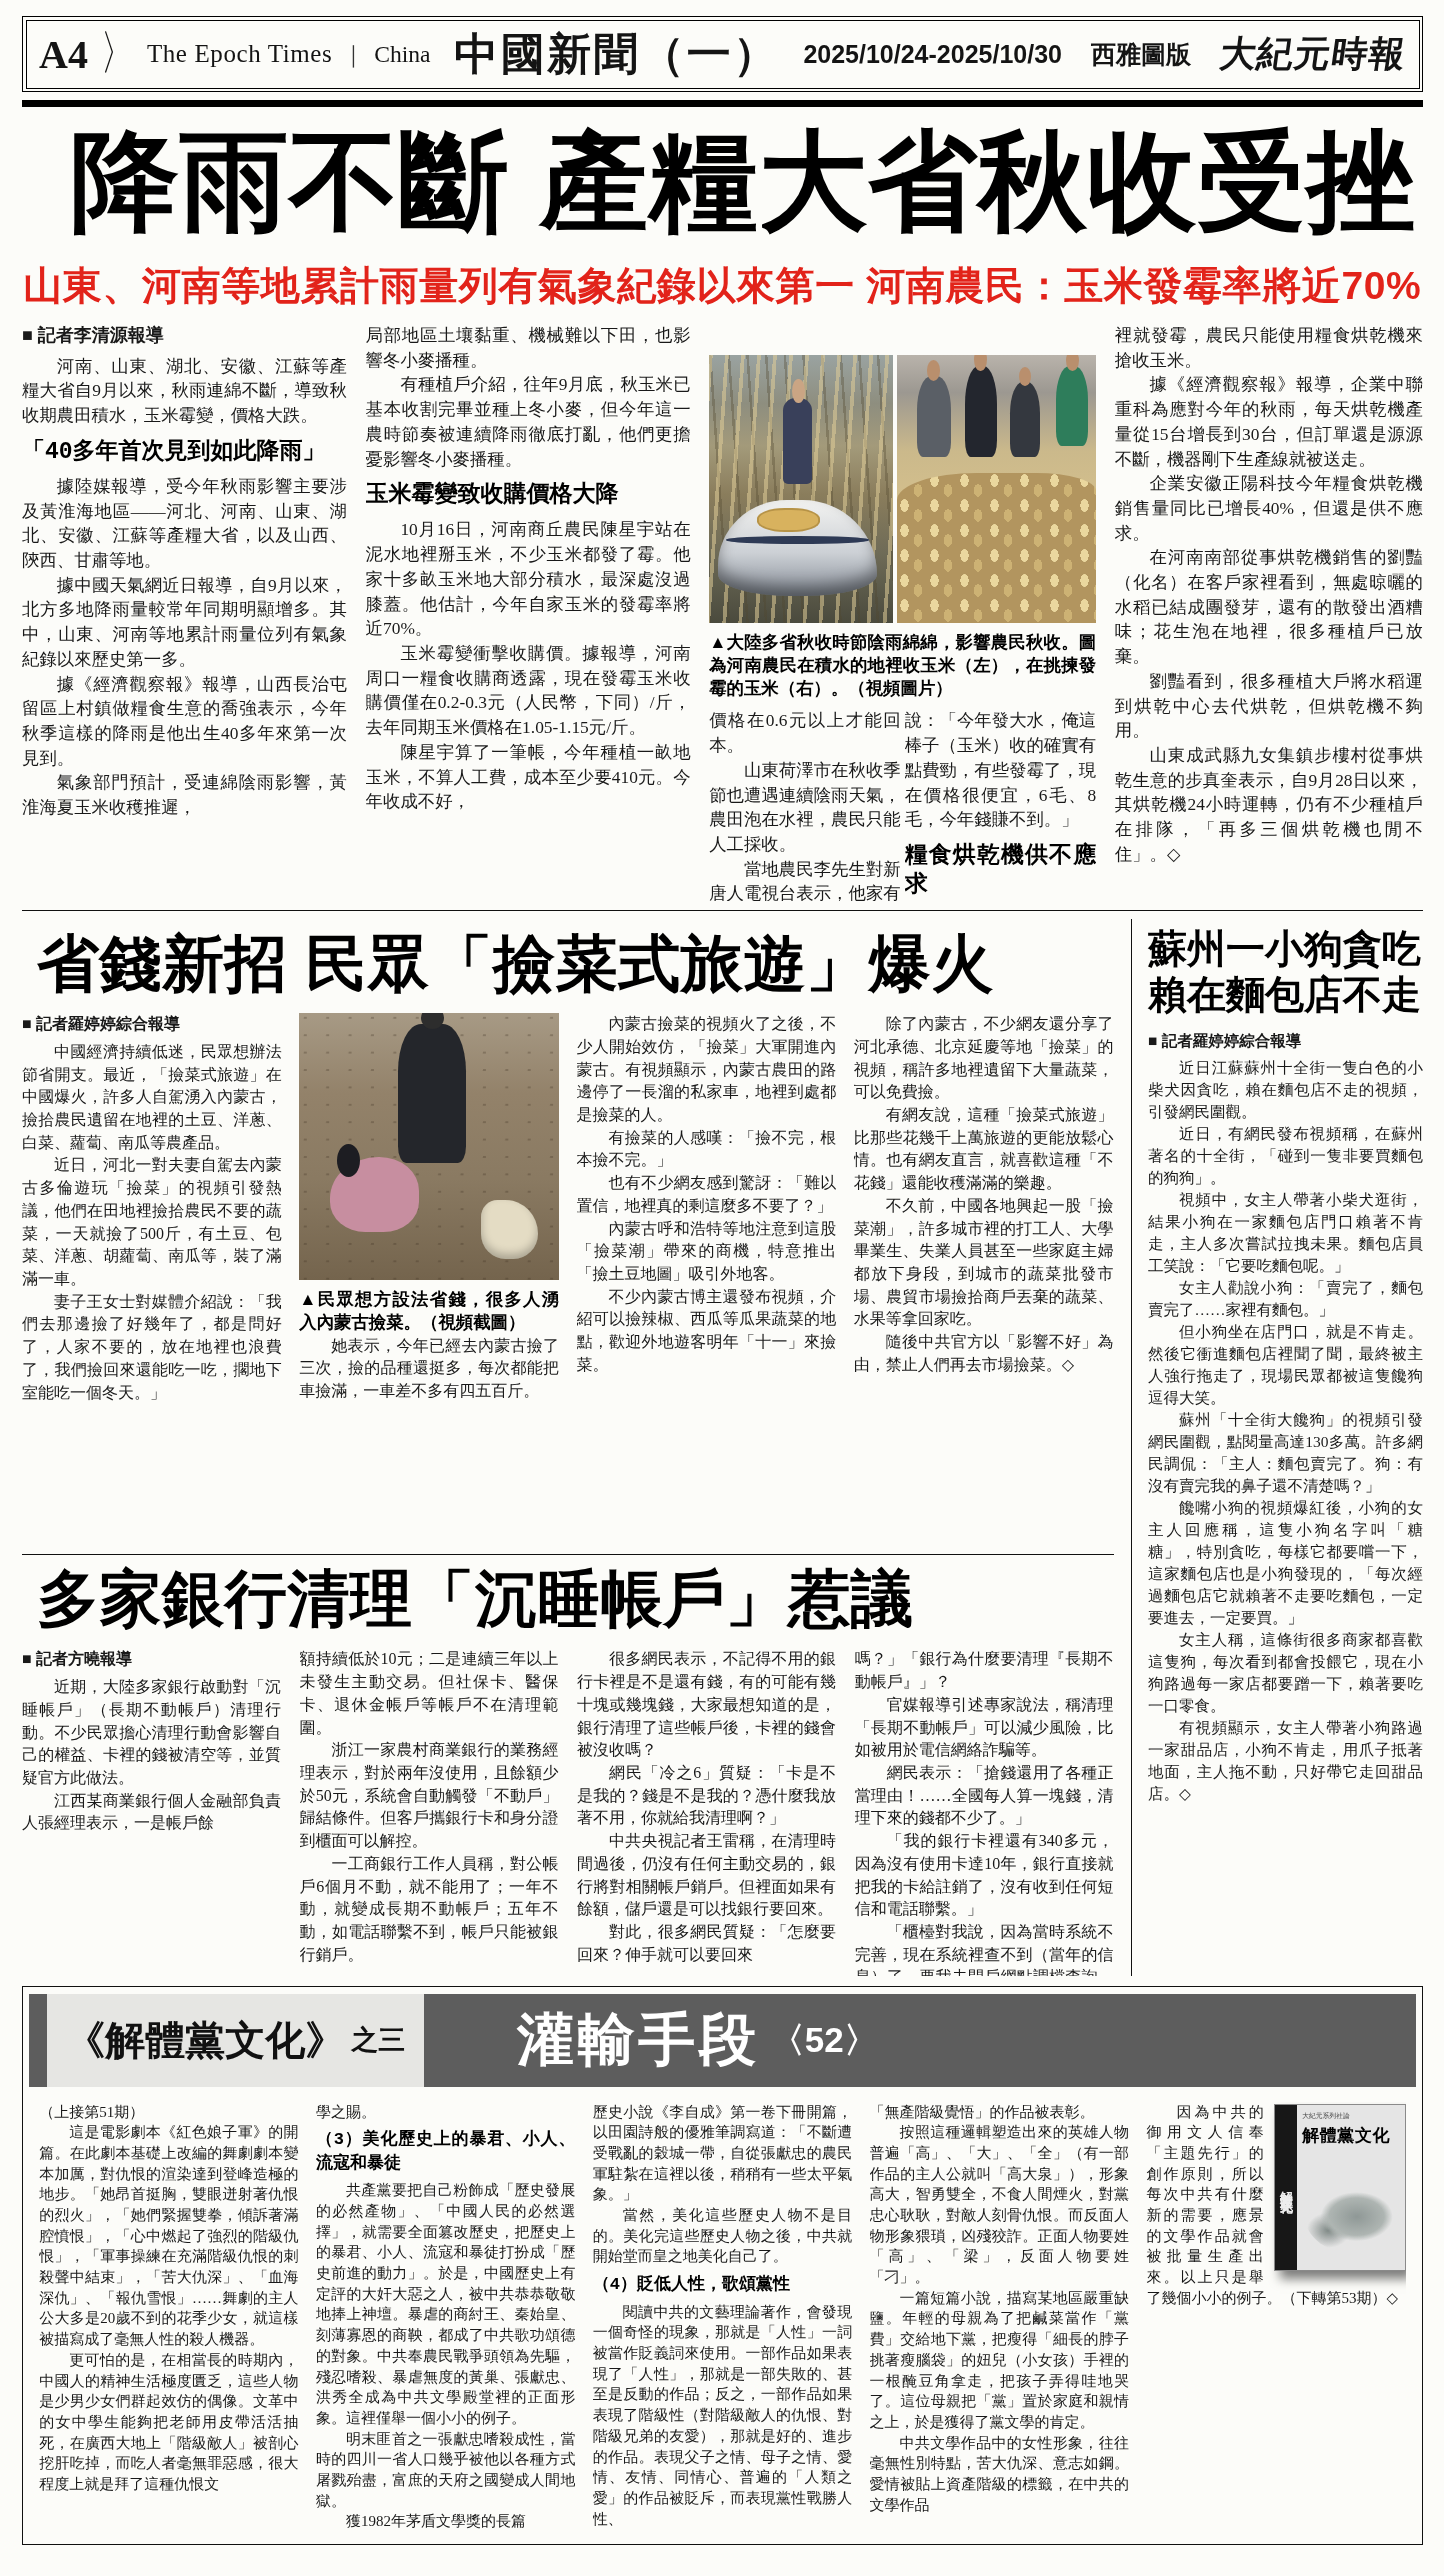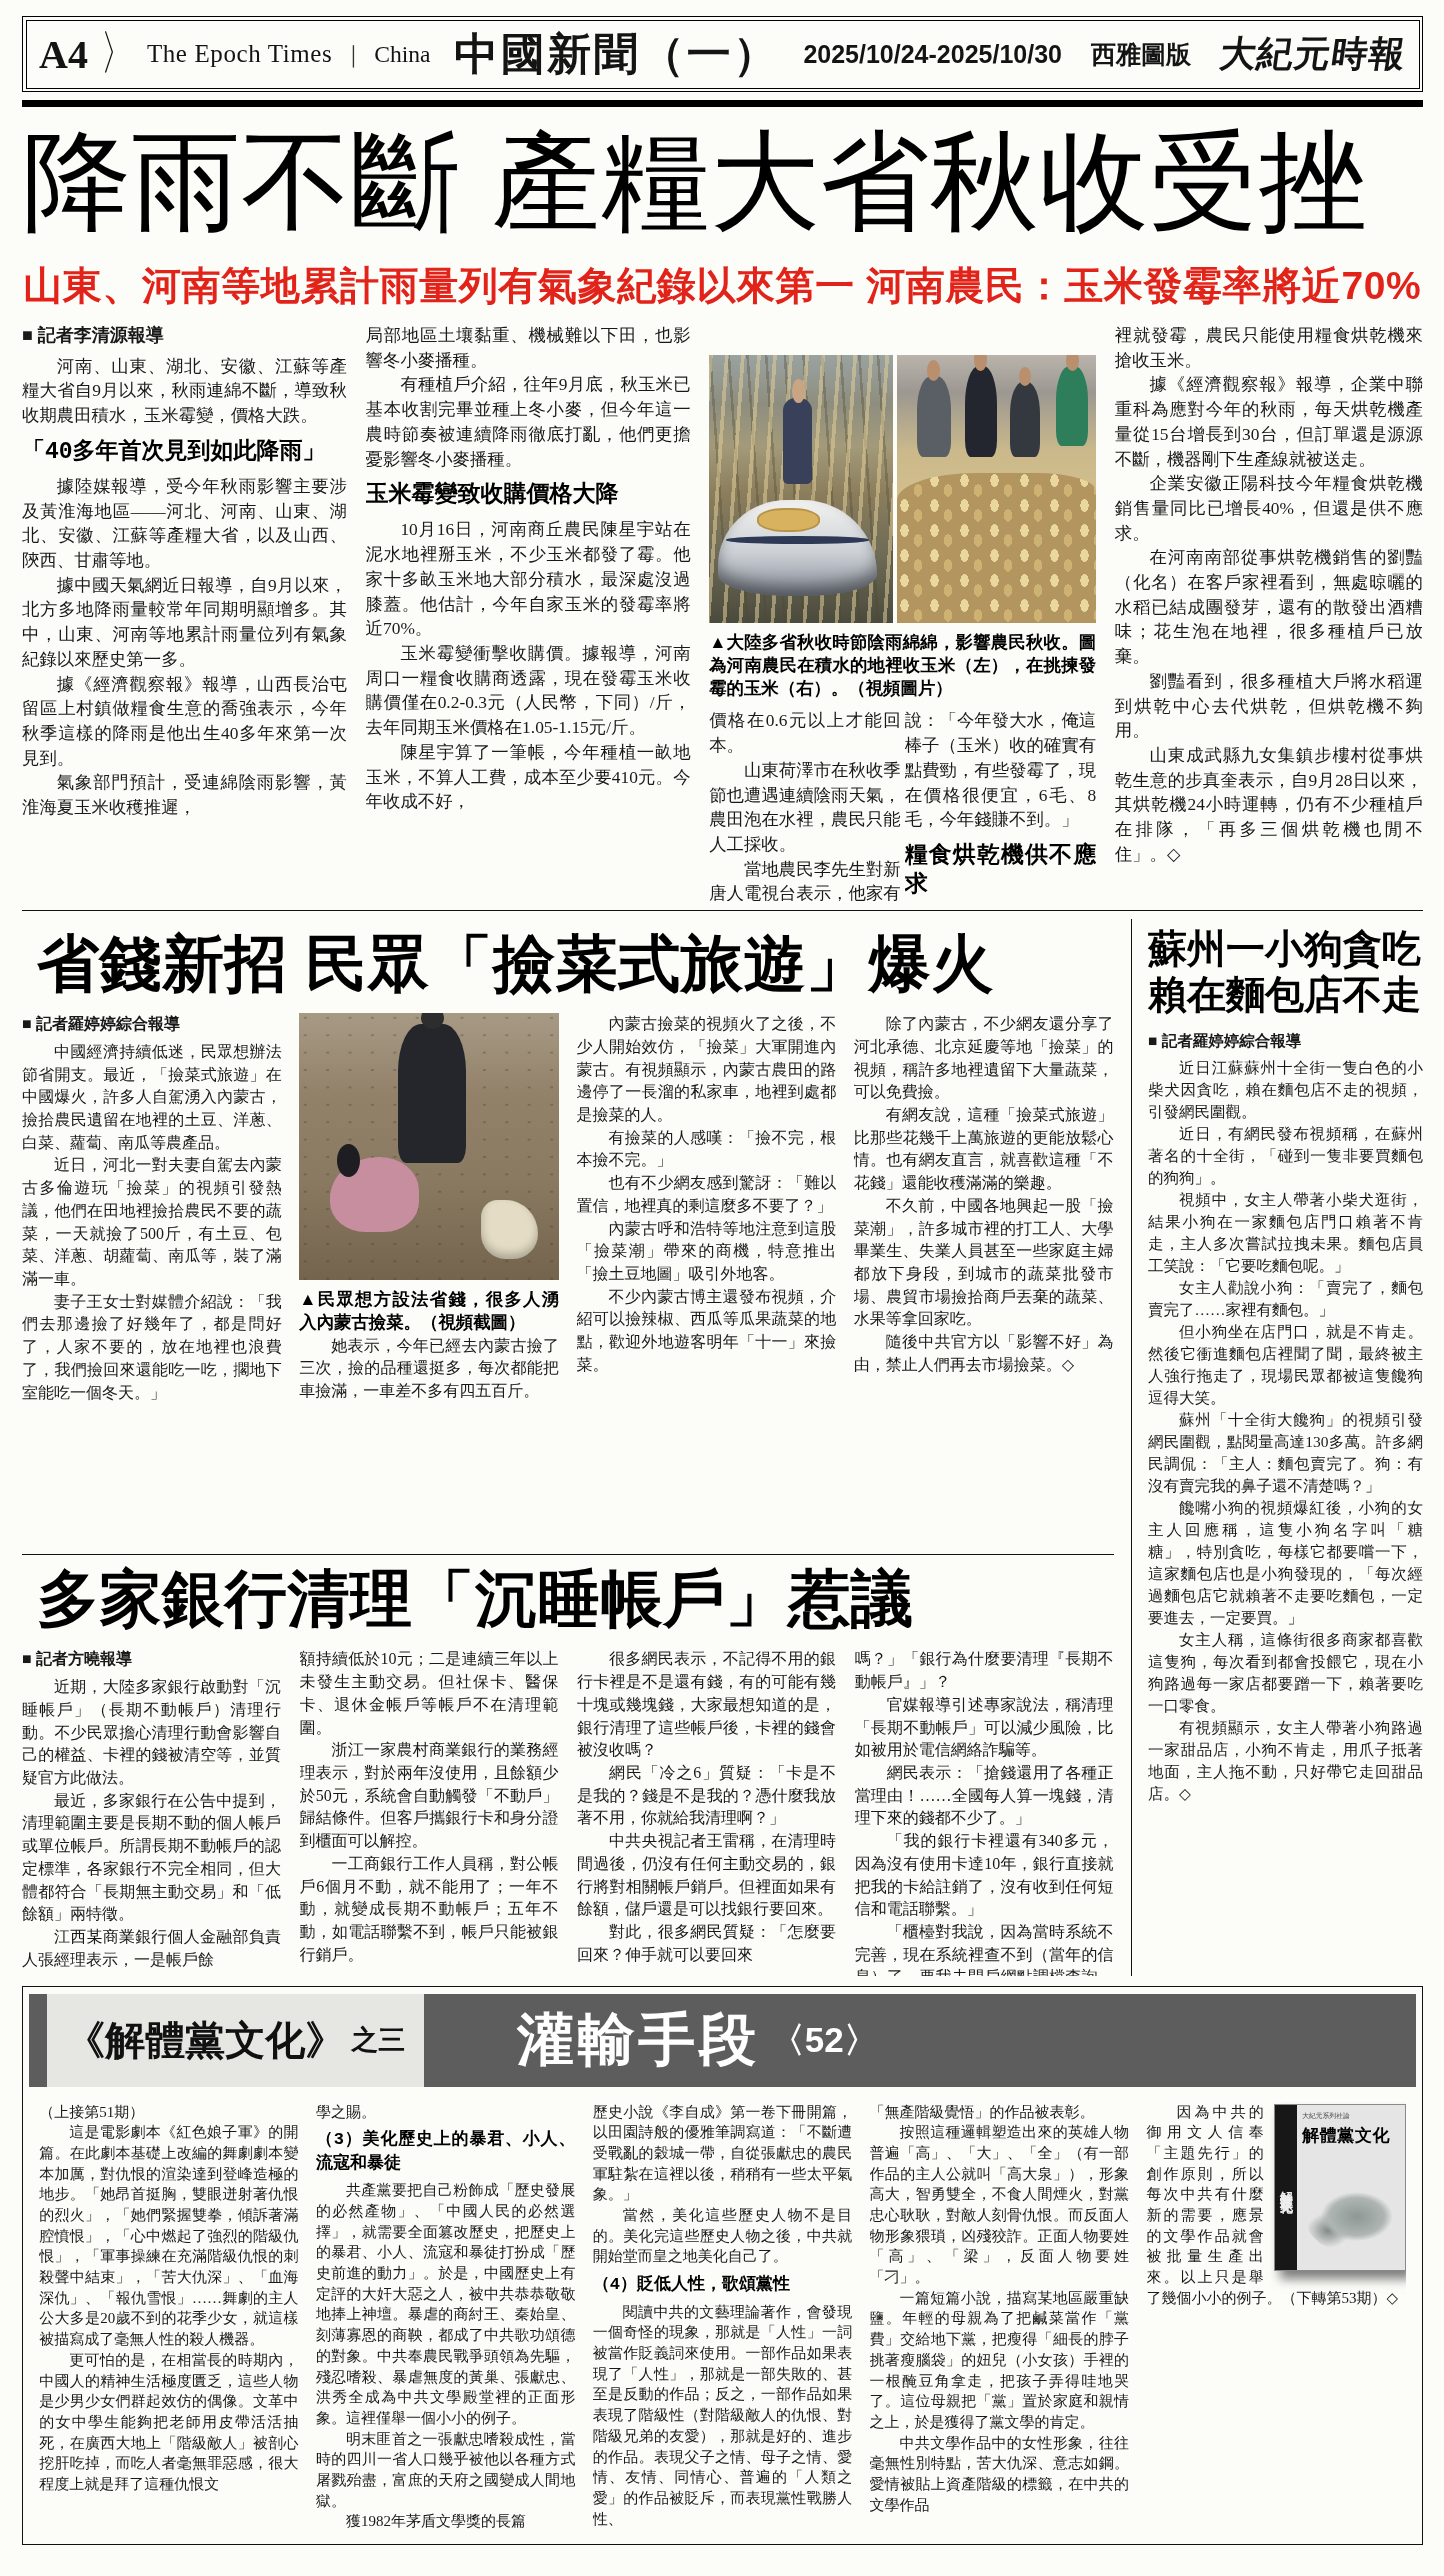--- a/index.html
+++ b/index.html
@@ -25,22 +25,22 @@
   .mh-section{font-size:23.6px;}
   .mh-center{font-size:44px; font-weight:900; letter-spacing:2.5px; white-space:nowrap;}
   .mh-right{display:flex; align-items:center; gap:29px;}
   .mh-dates{font-size:25px; font-weight:700;}
   .mh-edition{font-size:25px; font-weight:900;}
   .mh-logo{font-family:"Liberation Serif",serif; font-size:36px; font-weight:900; transform:skewX(-8deg); letter-spacing:1.2px;}
   .top-rule{height:7.5px; background:#000; margin:7.5px 0 5px 0;}
   
   .headline{
     font-family:"Liberation Sans","DejaVu Sans",sans-serif;
-    font-size:109px; font-weight:400; line-height:1.28; letter-spacing:0.6px;
-    white-space:nowrap; color:#000;
+    font-size:109px; font-weight:700; line-height:1.28; letter-spacing:0.6px;
+    white-space:nowrap; color:#000;margin-left:48px;
   }
   .subheadline{
     font-family:"Liberation Sans","DejaVu Sans",sans-serif;
     font-size:39px; font-weight:800; color:var(--red,#e2231a);
     margin:7.5px 0 2.5px 1.2px; white-space:nowrap; letter-spacing:0.6px;
   }
   .lead-body{ display:flex; gap:18.6px; margin-top:10px; height:578px; overflow:hidden;}
   .track{overflow:hidden;}
   .t1{flex:0 0 325px;} .t2{flex:0 0 325px;} .tm{flex:0 0 387px;margin-top:32px;} .t5{flex:1;}
   p{ font-size:17.4px; line-height:1.42; text-align:justify; text-indent:2em; color:#191919;}
@@ -252,21 +252,20 @@
           </div>
       </div>
 
       <hr class="rule-thin">
 
       <h2 class="story-title">多家銀行清理「沉睡帳戶」惹議</h2>
       <div class="bank-body">
         <div class="col">
             <p class="reporter">■ 記者方曉報導</p>
             <p>近期，大陸多家銀行啟動對「沉睡帳戶」（長期不動帳戶）清理行動。不少民眾擔心清理行動會影響自己的權益、卡裡的錢被清空等，並質疑官方此做法。</p>
-            <p>最近，多家銀行在公告中提到，清理範圍主要是長期不動的個人帳戶或單位帳戶。所謂長期不動帳戶的認定標準，各家銀行不完全相同，但大體都符合「長期無主動交易」和「低餘額」兩特徵。</p>
             <p>江西某商業銀行個人金融部負責人張經理表示，一是帳戶餘</p>
           </div>
         <div class="col">
             <p class="cont">額持續低於10元；二是連續三年以上未發生主動交易。但社保卡、醫保卡、退休金帳戶等帳戶不在清理範圍。</p>
             <p>浙江一家農村商業銀行的業務經理表示，對於兩年沒使用，且餘額少於50元，系統會自動觸發「不動戶」歸結條件。但客戶攜銀行卡和身分證到櫃面可以解控。</p>
             <p>一工商銀行工作人員稱，對公帳戶6個月不動，就不能用了；一年不動，就變成長期不動帳戶；五年不動，如電話聯繫不到，帳戶只能被銀行銷戶。</p>
           </div>
         <div class="col">
             <p>很多網民表示，不記得不用的銀行卡裡是不是還有錢，有的可能有幾十塊或幾塊錢，大家最想知道的是，銀行清理了這些帳戶後，卡裡的錢會被沒收嗎？</p>
             <p>網民「冷之6」質疑：「卡是不是我的？錢是不是我的？憑什麼我放著不用，你就給我清理啊？」</p>

